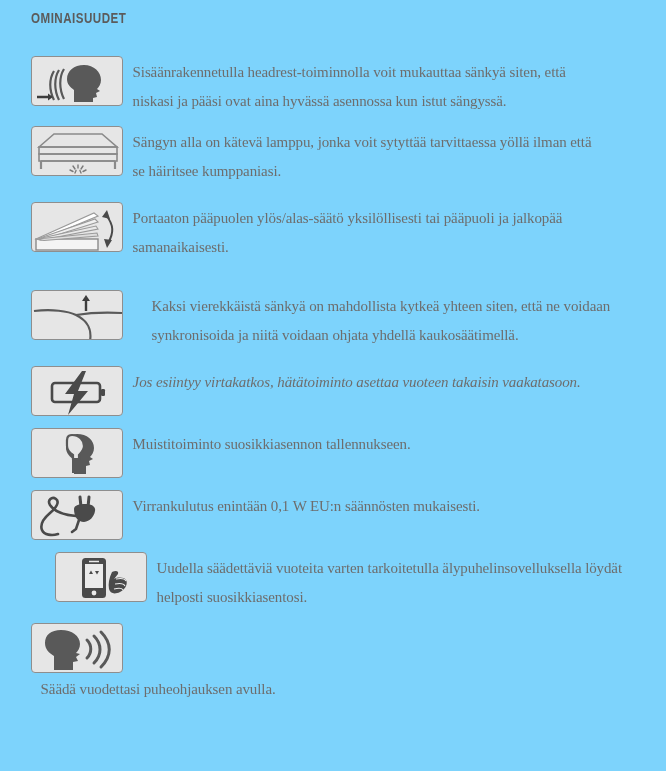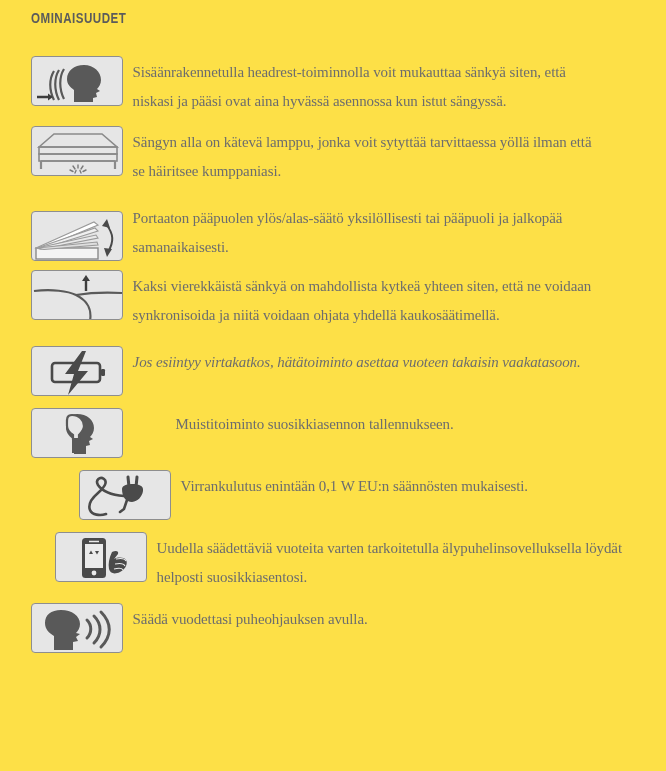--- a/index.html
+++ b/index.html
@@ -12,21 +12,21 @@
     height: 771px;
     background: #e2e2e2;
     font-family: "Liberation Serif", serif;
     overflow: hidden;
   }
 
   .page {
     position: relative;
     width: 666px;
     height: 771px;
-    background: #fde047;
+    background: #7dd3fc;
   }
 
   .section-title {
     position: absolute;
     left: 31px;
     top: 10px;
     font-family: "Liberation Sans", sans-serif;
     font-size: 14.5px;
     font-weight: 700;
     letter-spacing: 0.6px;
@@ -77,27 +77,27 @@
     color: #6d6d6d;
     letter-spacing: -0.1px;
     max-width: 500px;
     transform: scaleX(0.96);
     transform-origin: left top;
   }
 
   
   .row-0 { margin-bottom: 11px; }
   .row-1 { margin-bottom: 17px; }
-  .row-2 { margin-bottom: 9px; align-items: flex-end; }
-  .row-3 { margin-bottom: 17px; }
+  .row-2 { margin-bottom: 29px; }
+  .row-3 { margin-bottom: 17px; gap: 19px; }
   .row-4 { margin-bottom: 12px; font-style: italic; }
-  .row-5 { margin-bottom: 12px; justify-content: space-between; }
-  .row-6 { margin-bottom: 12px; margin-left: 48px; }
+  .row-5 { margin-bottom: 12px; }
+  .row-6 { margin-bottom: 12px; }
   .row-7 { margin-bottom: 12px; margin-left: 24px; }
-  .row-8 { margin-bottom: 0; }
+  .row-8 { margin-bottom: 0; flex-direction: column; }
 </style>
 </head>
 <body>
 
 <div class="page">
 
   <div class="section-title">OMINAISUUDET</div>
 
   <div class="features">
 

